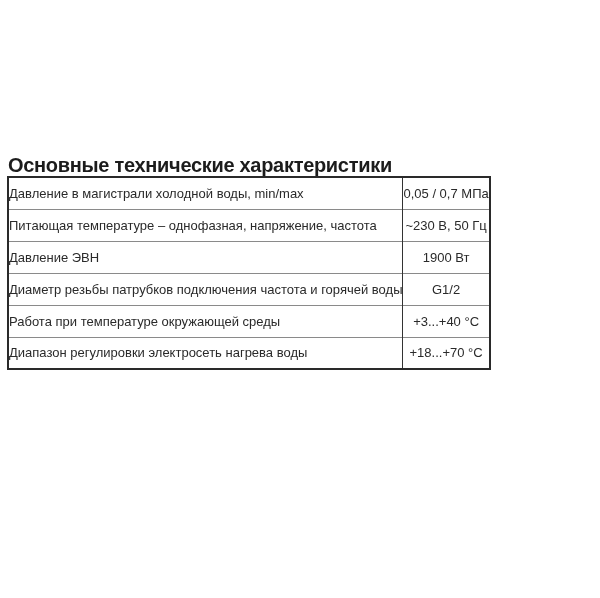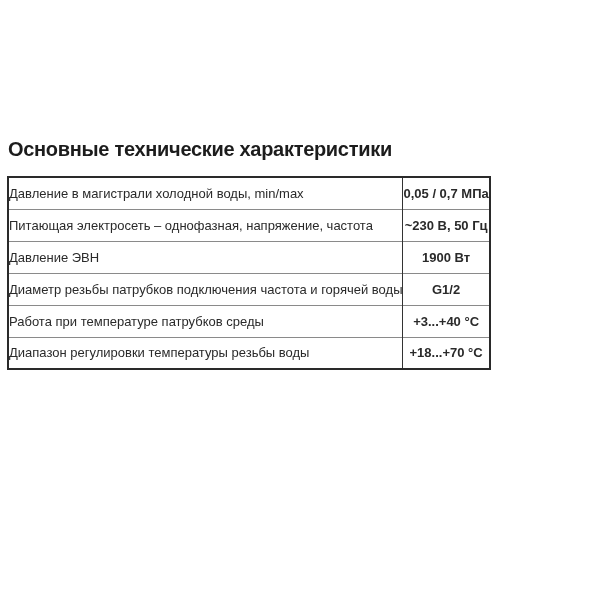--- a/index.html
+++ b/index.html
@@ -1,63 +1,63 @@
 <!DOCTYPE html>
 <html><head>
   <meta charset="utf-8">
   <style>
     html, body { margin: 0; padding: 0; background: #ffffff; }
     body {
       width: 600px; height: 598px; position: relative; overflow: hidden;
       font-family: "Liberation Sans", sans-serif; color: #1a1a1a;
     }
     .title {
-      position: absolute; left: 8px; top: 138px;
+      position: absolute; left: 8px; top: 154px;
       font-size: 20px; font-weight: bold; letter-spacing: -0.3px;
       color: #1c1c1c; white-space: nowrap;
     }
     table.specs {
       position: absolute; left: 7px; top: 176px;
       width: 469px; border-collapse: collapse;
       border: 2px solid #2a2a2a;
     }
     table.specs td {
       height: 32px; padding: 0; font-size: 13px; color: #2a2a2a;
       border-top: 1px solid #8a8a8a;
       box-sizing: border-box;
     }
     table.specs tr:first-child td { border-top: none; height: 32px; }
     td.param { padding-left: 10px; width: 424px; border-right: 1.5px solid #333; white-space: nowrap; }
-    td.value { text-align: center; font-weight: bold; color: #1c1c1c; white-space: nowrap; }
+    td.value { text-align: center; font-weight: normal; color: #1c1c1c; white-space: nowrap; }
   </style>
 </head>
 <body>
 
 <div class="title">Основные технические характеристики</div>
 
 <table class="specs">
   <tbody>
     <tr>
       <td class="param">Давление в магистрали холодной воды, min/max</td>
       <td class="value">0,05 / 0,7 МПа</td>
     </tr>
     <tr>
-      <td class="param">Питающая электросеть – однофазная, напряжение, частота</td>
+      <td class="param">Питающая температуре – однофазная, напряжение, частота</td>
       <td class="value">~230 В, 50 Гц</td>
     </tr>
     <tr>
       <td class="param">Давление ЭВН</td>
       <td class="value">1900 Вт</td>
     </tr>
     <tr>
       <td class="param">Диаметр резьбы патрубков подключения частота и горячей воды</td>
       <td class="value">G1/2</td>
     </tr>
     <tr>
-      <td class="param">Работа при температуре патрубков среды</td>
+      <td class="param">Работа при температуре окружающей среды</td>
       <td class="value">+3...+40 °C</td>
     </tr>
     <tr>
-      <td class="param">Диапазон регулировки температуры резьбы воды</td>
+      <td class="param">Диапазон регулировки электросеть нагрева воды</td>
       <td class="value">+18...+70 °C</td>
     </tr>
   </tbody>
 </table>
 
 </body></html>

